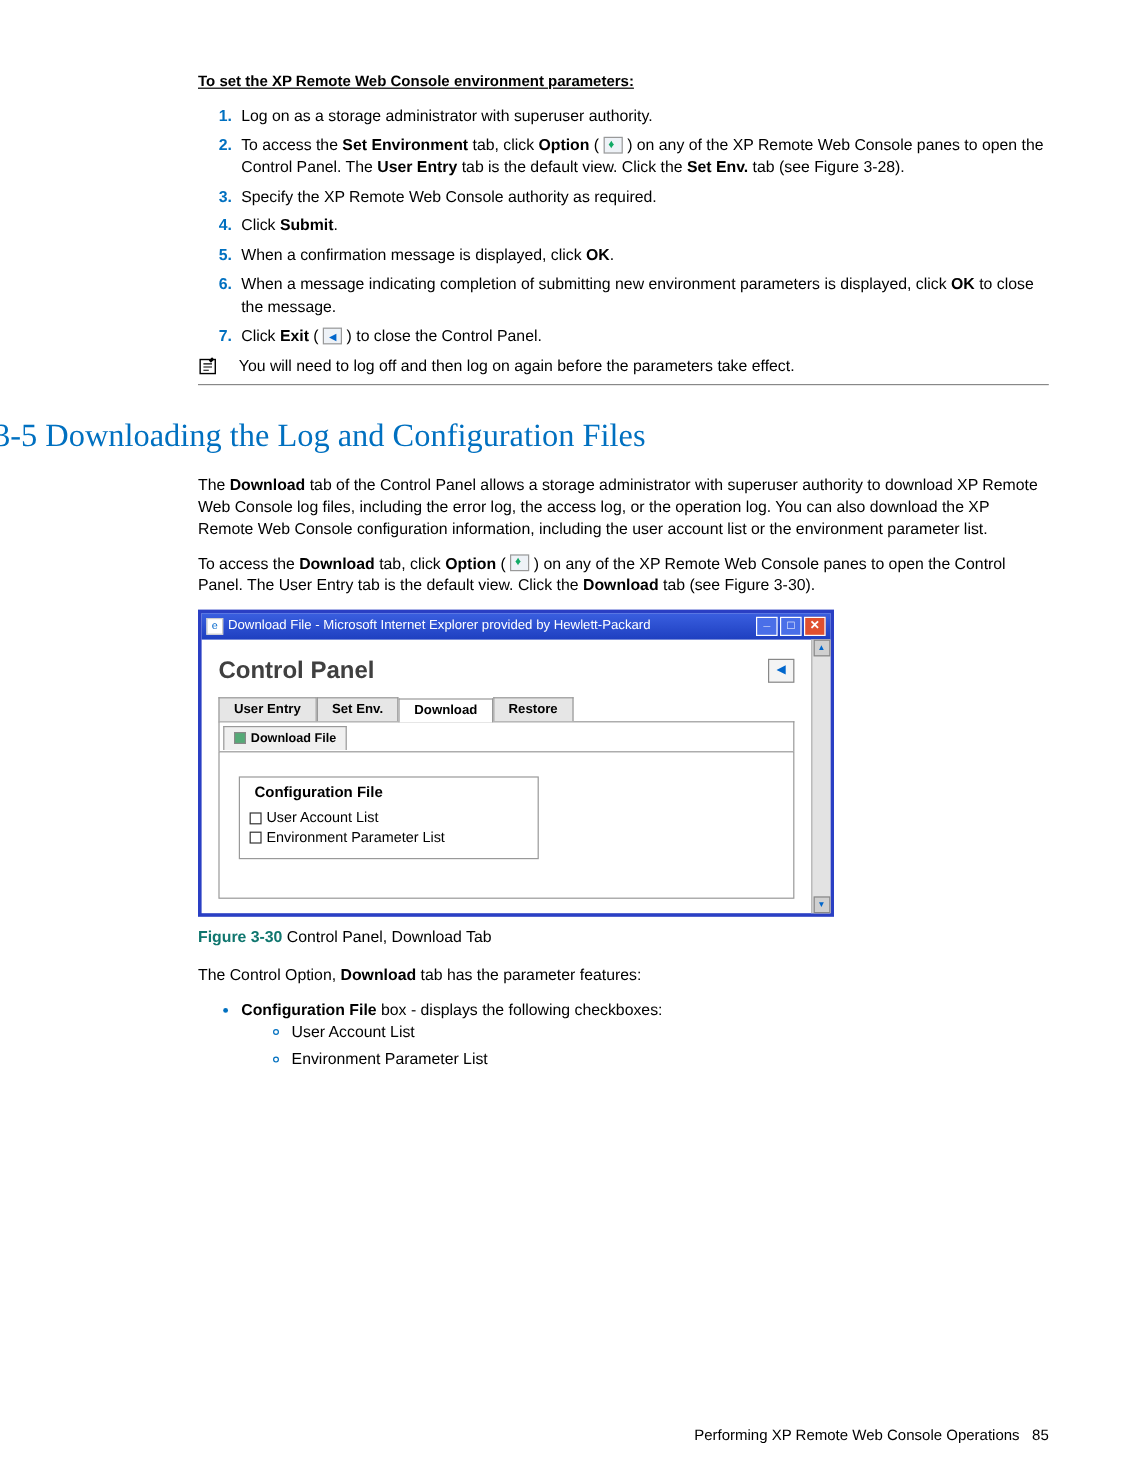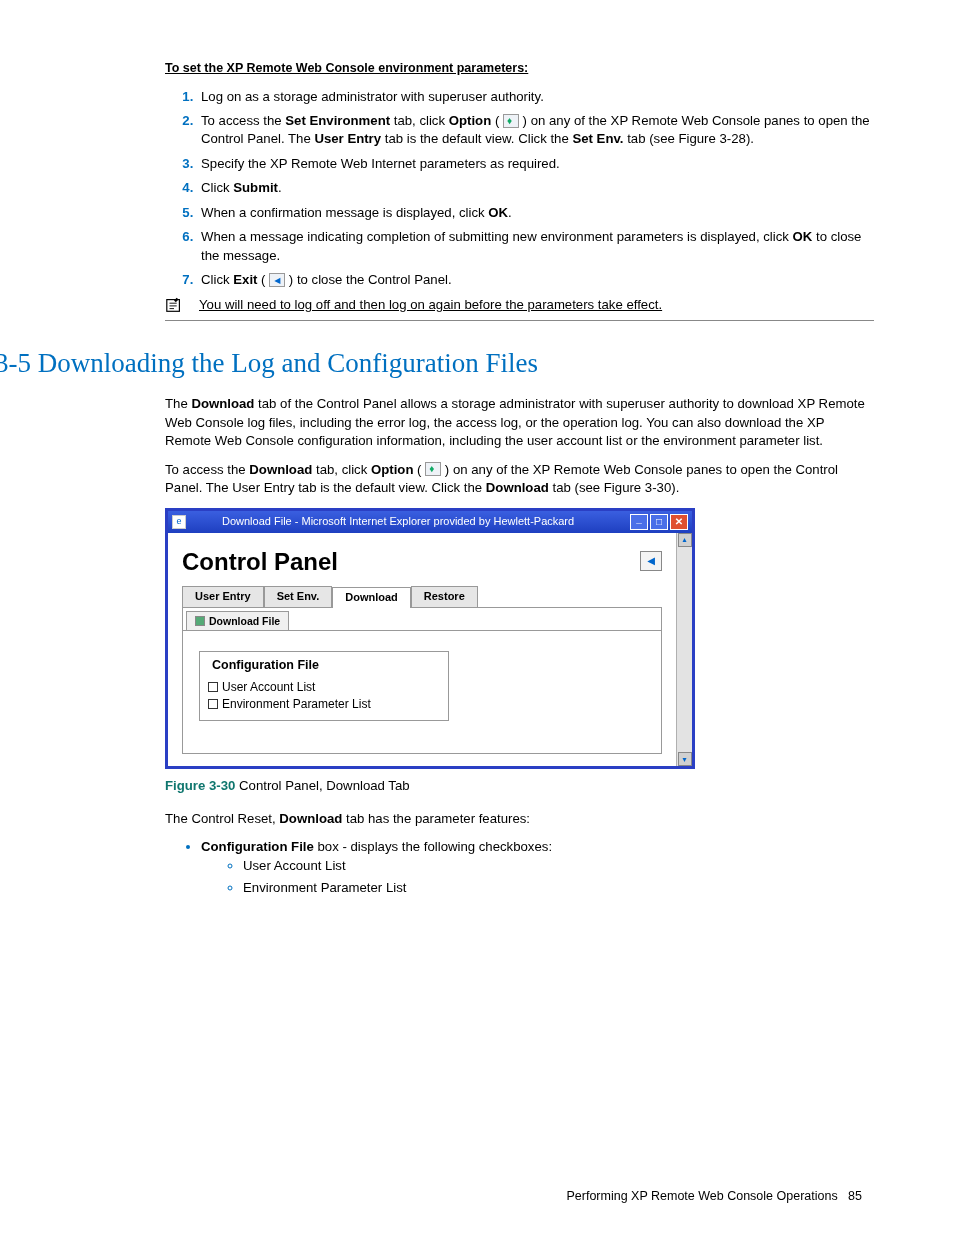--- a/index.html
+++ b/index.html
@@ -36,21 +36,20 @@
   ol.steps { margin: 0 0 6px 0; padding-left: 32px; }
   ol.steps > li { margin-bottom: 6px; padding-left: 4px; }
   ol.steps > li::marker { color: #0070c0; font-weight: 700; }
   .bold { font-weight: 700; }
   .note-row {
     display: flex;
     align-items: flex-start;
     border-bottom: 1px solid #888;
     padding-bottom: 6px;
     margin-bottom: 6px;
-    text-decoration: underline;
   }
   .note-icon {
     width: 18px; height: 18px;
     margin-right: 16px;
     flex-shrink: 0;
   }
   .inline-icon {
     display: inline-block;
     border: 1px solid #999;
     background: #eef2f7;
@@ -86,42 +85,42 @@
   .ss-title {
     background: linear-gradient(#3a5fe0,#1e3fc0);
     color:#fff;
     display:flex; align-items:center;
     height:22px; padding:0 4px;
   }
   .ss-title-icon {
     width:14px;height:14px;background:#fff;border:1px solid #ccc;margin-right:4px;
     display:flex;align-items:center;justify-content:center;font-size:9px;color:#06c;
   }
-  .ss-title-text { flex:1;margin-left:32px; }
+  .ss-title-text { flex:1; }
   .ss-winbtns { display:flex; gap:2px; }
   .ss-winbtn {
     width:18px;height:16px;border:1px solid #fff;display:flex;align-items:center;justify-content:center;
     color:#fff;font-weight:700;font-size:10px;
   }
   .ss-winbtn.min{background:#4a6fe8;} .ss-winbtn.min::after{content:"_"; position:relative; top:-3px;}
   .ss-winbtn.max{background:#4a6fe8;} .ss-winbtn.max::after{content:"□";}
   .ss-winbtn.close{background:#e05030;} .ss-winbtn.close::after{content:"✕";}
   .ss-body {
     display:flex;
   }
   .ss-main { flex:1; padding:8px 14px 12px 14px; }
   .ss-scroll {
     width:16px; background:#e3e3e3; border-left:1px solid #b0b0b0;
     display:flex; flex-direction:column; justify-content:space-between; align-items:center;
   }
   .ss-scroll .arr {
     width:14px;height:14px;background:#d0d0d0;border:1px solid #888;display:flex;align-items:center;justify-content:center;font-size:8px;color:#06c;
   }
   .cp-head { display:flex; justify-content:space-between; align-items:center; margin:4px 0 8px 0;}
-  .cp-title { color:#000000; font-weight:700; font-size:24px; font-family: Arial, sans-serif; }
+  .cp-title { color:#404040; font-weight:700; font-size:20px; font-family: Arial, sans-serif; }
   .cp-exit {
     width:22px;height:20px;border:1px solid #888;background:#f4f4f4;display:flex;align-items:center;justify-content:center;font-size:10px;color:#06c;
   }
   .cp-tabs { display:flex; font-size:11px; font-weight:700; }
   .cp-tab {
     border:1px solid #999; border-bottom:none; background:#e6e6e6;
     padding:2px 12px; margin-right:0;
   }
   .cp-tab.active { background:#fff; position:relative; top:1px; }
   .cp-subtab-row { border:1px solid #999; border-bottom:none; padding:0; }
@@ -139,36 +138,36 @@
   }
   .cfg-legend { font-weight:700; font-size:12.5px; margin:-15px 0 4px 0; background:#fff; display:inline-block; padding:0 4px;}
   .cfg-check { display:flex; align-items:center; gap:4px; font-size:12px; }
   .cfg-check .box { width:10px;height:10px;border:1px solid #333; }
   .btnrow { text-align:right; }
   .btn {
     border:1px solid #888; background:#efefef; padding:1px 8px; font-size:11px;
     display:inline-block; margin-left:3px;
   }
   .footer {
-    position:absolute; bottom:30px; right:92px; font-size:12.5px;
+    position:absolute; bottom:30px; right:80px; font-size:12.5px;
   }
 </style>
 </head>
 <body>
 
 <div class="page">
   <div class="content">
     <p class="intro-bold">To set the XP Remote Web Console environment parameters:</p>
 
     <ol class="steps">
       <li><span>Log on as a storage administrator with superuser authority.</span></li>
       <li>
         <span>To access the </span><span class="bold">Set Environment</span><span> tab, click </span><span class="bold">Option</span><span> ( </span><span class="inline-icon option"></span><span> ) on any of the XP Remote Web Console panes to open the Control Panel. The </span><span class="bold">User Entry</span><span> tab is the default view. Click the </span><span class="bold">Set Env.</span><span> tab (see Figure 3-28).</span>
       </li>
-      <li><span>Specify the XP Remote Web Internet parameters as required.</span></li>
+      <li><span>Specify the XP Remote Web Console authority as required.</span></li>
       <li><span>Click </span><span class="bold">Submit</span><span>.</span></li>
       <li><span>When a confirmation message is displayed, click </span><span class="bold">OK</span><span>.</span></li>
       <li><span>When a message indicating completion of submitting new environment parameters is displayed, click </span><span class="bold">OK</span><span> to close the message.</span></li>
       <li><span>Click </span><span class="bold">Exit</span><span> ( </span><span class="inline-icon exit"></span><span> ) to close the Control Panel.</span></li>
     </ol>
 
     <div class="note-row">
       <svg class="note-icon" viewBox="0 0 20 20">
           <rect x="2" y="4" width="14" height="13" fill="none" stroke="#000" stroke-width="1.3"></rect>
           <path d="M5 8h8M5 11h8M5 14h5" stroke="#000" stroke-width="1"></path>
@@ -235,21 +234,21 @@
           <div class="arr">▾</div>
         </div>
       </div>
     </div>
 
     <p class="figcap">
       <span class="fignum">Figure 3-30</span><span> Control Panel, Download Tab</span>
     </p>
 
     <p>
-      <span>The Control Reset, </span><span class="bold">Download</span><span> tab has the parameter features:</span>
+      <span>The Control Option, </span><span class="bold">Download</span><span> tab has the parameter features:</span>
     </p>
 
     <ul class="bullets">
       <li><span class="bold">Configuration File</span><span> box - displays the following checkboxes:</span>
         <ul class="sub-bullets">
           <li>User Account List</li>
           <li>Environment Parameter List</li>
         </ul>
       </li>
     </ul>

